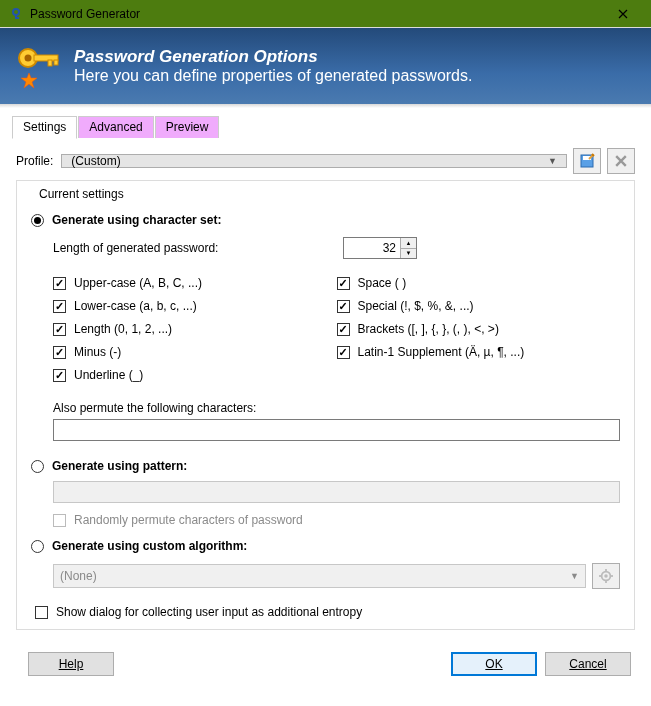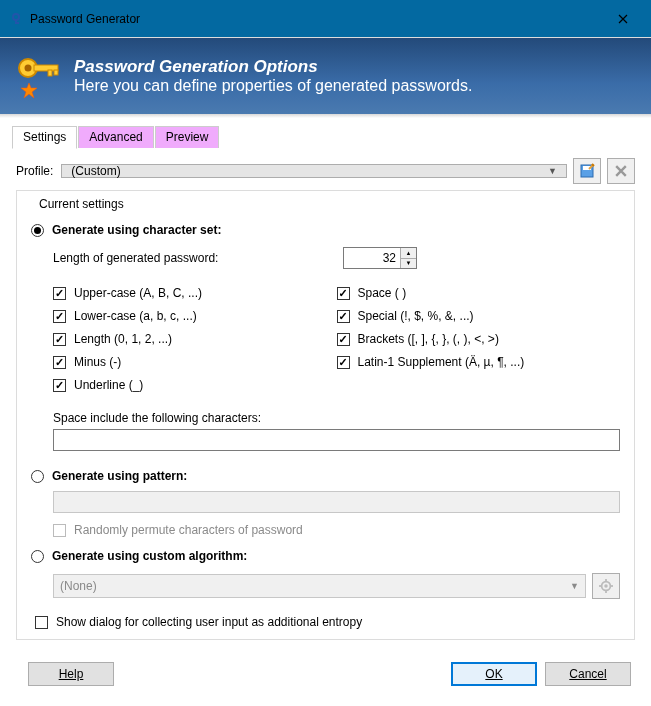--- a/index.html
+++ b/index.html
@@ -1,18 +1,18 @@
 <!DOCTYPE html>
 <html><head>
 <meta charset="utf-8">
 <style>
 * { box-sizing: border-box; margin: 0; padding: 0; }
 body { font-family: "Segoe UI", Tahoma, sans-serif; font-size: 12px; background: #fff; width: 651px; height: 706px; overflow: hidden; color: #000; }
 
-.titlebar { height: 38px; background: #0369a1; display: flex; align-items: center; padding: 0 8px; border-bottom: 1px solid #ddd; }
+.titlebar { height: 28px; background: #4d7c0f; display: flex; align-items: center; padding: 0 8px; border-bottom: 1px solid #ddd; }
 .titlebar .icon { width: 16px; height: 16px; margin-right: 6px; }
 .titlebar .title { flex: 1; }
 .titlebar .close { width: 40px; height: 28px; display: flex; align-items: center; justify-content: center; font-size: 14px; color: #000; }
 
 .header { height: 76px; background: linear-gradient(to bottom, #234a7a 0%, #3a6ca8 60%, #4a7ab0 100%); display: flex; align-items: center; padding: 6px 14px 6px 8px; color: #fff; position: relative; }
 .header-icon { width: 56px; height: 56px; margin-right: 10px; position: relative; }
 .header-text h1 { font-size: 17px; font-weight: bold; font-style: italic; margin-bottom: 0; }
 .header-text p { font-size: 16px; }
 .header::after { content: ""; display: block; position: absolute; bottom: -4px; left: 0; right: 0; height: 4px; background: linear-gradient(to bottom, #d8d8d8, #fff); }
 
@@ -193,21 +193,21 @@
               <div class="checkbox checked"></div>
               <span>Brackets ([, ], {, }, (, ), &lt;, &gt;)</span>
             </div>
           <div class="check">
               <div class="checkbox checked"></div>
               <span>Latin-1 Supplement (Ä, µ, ¶, ...)</span>
             </div>
         </div>
       </div>
 
-      <div class="also-label">Space include the following characters:</div>
+      <div class="also-label">Also permute the following characters:</div>
       <input class="textinput" value="" style="">
     </div>
 
     <div class="radio-row tight">
       <div class="radio"></div>
       <span class="radio-label">Generate using pattern:</span>
     </div>
     <div class="inner">
       <input class="textinput disabled" disabled="" value="" style="">
       <div class="check disabled" style="margin-top:10px;">

